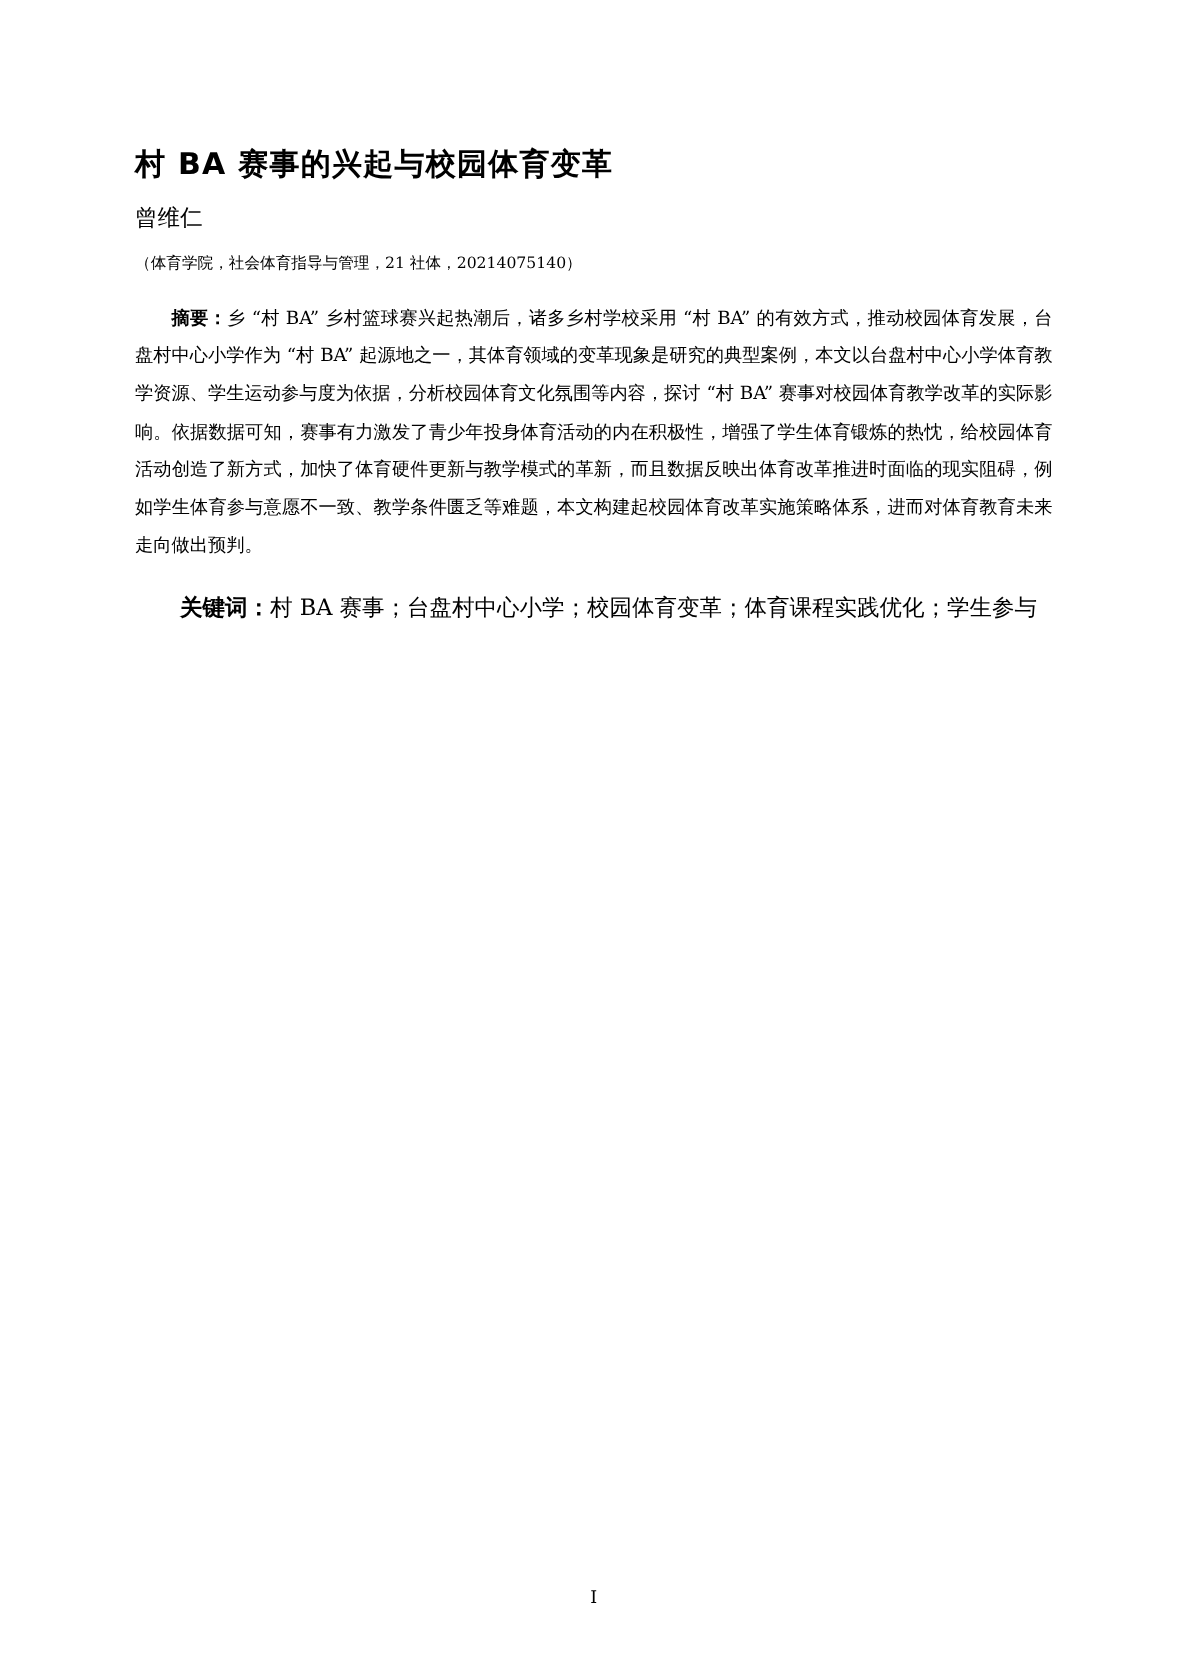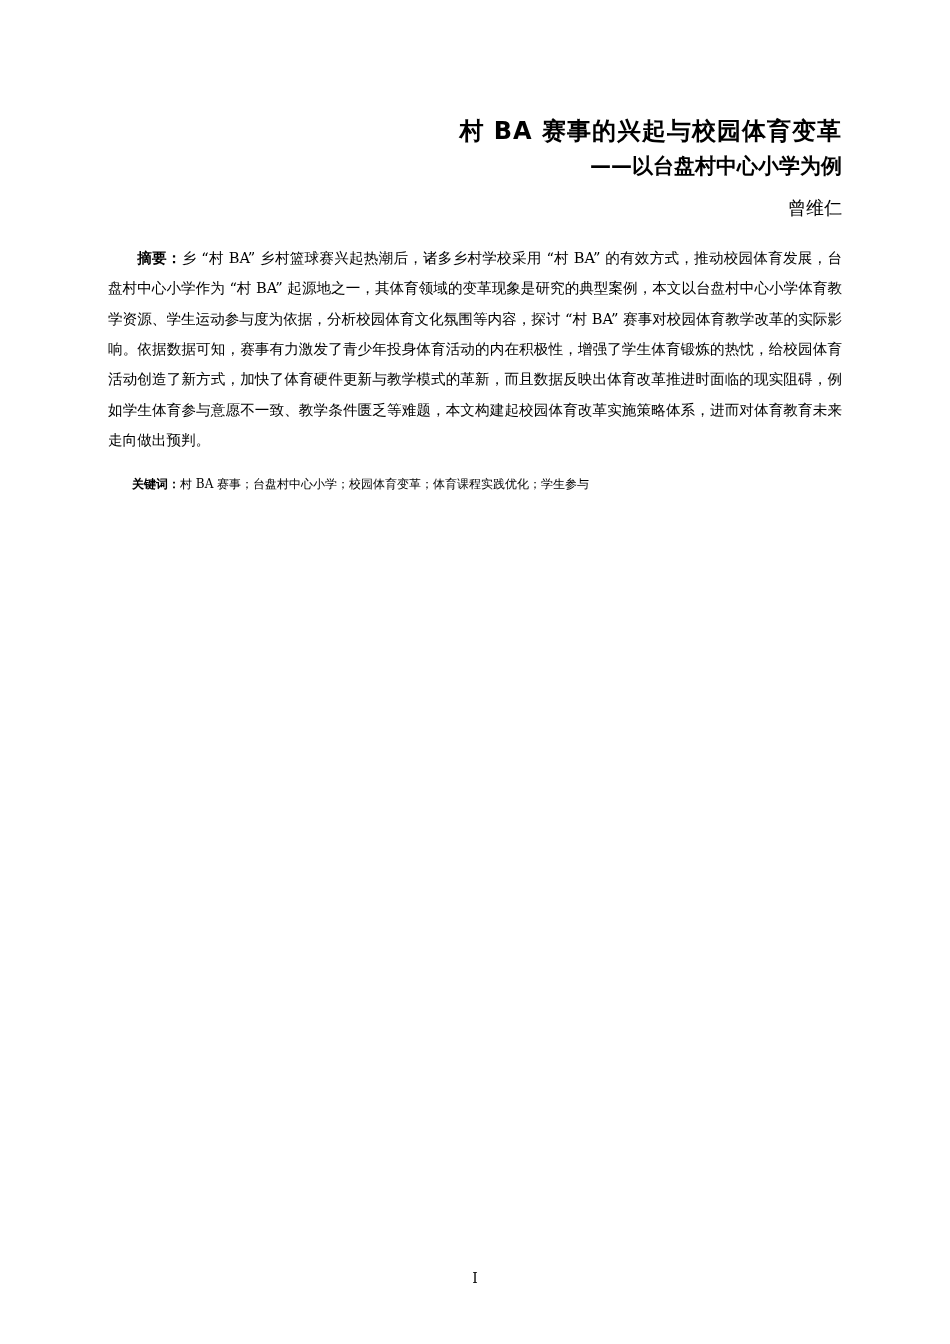--- a/index.html
+++ b/index.html
@@ -16,21 +16,21 @@
     overflow: hidden;
   }
   .page {
     width: 950px;
     height: 1344px;
     box-sizing: border-box;
     padding: 96px 108px 40px 108px;
     position: relative;
   }
   .title-block {
-    text-align: right;
+    text-align: left;
     margin-top: 18px;
   }
   .doc-title {
     font-family: "DejaVu Sans", "Liberation Sans", sans-serif;
     font-size: 24px;
     font-weight: bold;
     letter-spacing: 1px;
     line-height: 1.45;
   }
   .doc-subtitle {
@@ -58,21 +58,21 @@
     text-justify: inter-ideograph;
     text-indent: 2em;
   }
   .abstract .lead {
     font-weight: bold;
     font-family: "DejaVu Sans", "Liberation Sans", sans-serif;
     margin-top: 48px;
   }
   .keywords {
     margin-top: 16px;
-    font-size: 12px;
+    font-size: 18px;
     line-height: 2.08;
     text-align: justify;
     text-indent: 2em;
   }
   .keywords .lead {
     font-weight: bold;
     font-family: "DejaVu Sans", "Liberation Sans", sans-serif;
   }
   .page-number {
     position: absolute;
@@ -83,22 +83,22 @@
     font-size: 14px;
   }
 </style>
 </head>
 <body>
 
 <div class="page">
 
   <div class="title-block">
     <div class="doc-title">村 BA 赛事的兴起与校园体育变革</div>
-    <div class="doc-subtitle">——以台盘村中心小学为例</div>
     <div class="author">曾维仁</div>
+    <div class="affiliation">（体育学院，社会体育指导与管理，21 社体，20214075140）</div>
   </div>
 
   <div class="abstract">
     <span class="lead">摘要：</span><span>乡 “村 BA” 乡村篮球赛兴起热潮后，诸多乡村学校采用 “村 BA” 的有效方式，推动校园体育发展，台盘村中心小学作为 “村 BA” 起源地之一，其体育领域的变革现象是研究的典型案例，本文以台盘村中心小学体育教学资源、学生运动参与度为依据，分析校园体育文化氛围等内容，探讨 “村 BA” 赛事对校园体育教学改革的实际影响。依据数据可知，赛事有力激发了青少年投身体育活动的内在积极性，增强了学生体育锻炼的热忱，给校园体育活动创造了新方式，加快了体育硬件更新与教学模式的革新，而且数据反映出体育改革推进时面临的现实阻碍，例如学生体育参与意愿不一致、教学条件匮乏等难题，本文构建起校园体育改革实施策略体系，进而对体育教育未来走向做出预判。</span>
   </div>
 
   <div class="keywords">
     <span class="lead">关键词：</span><span>村 BA 赛事；台盘村中心小学；校园体育变革；体育课程实践优化；学生参与</span>
   </div>
 

